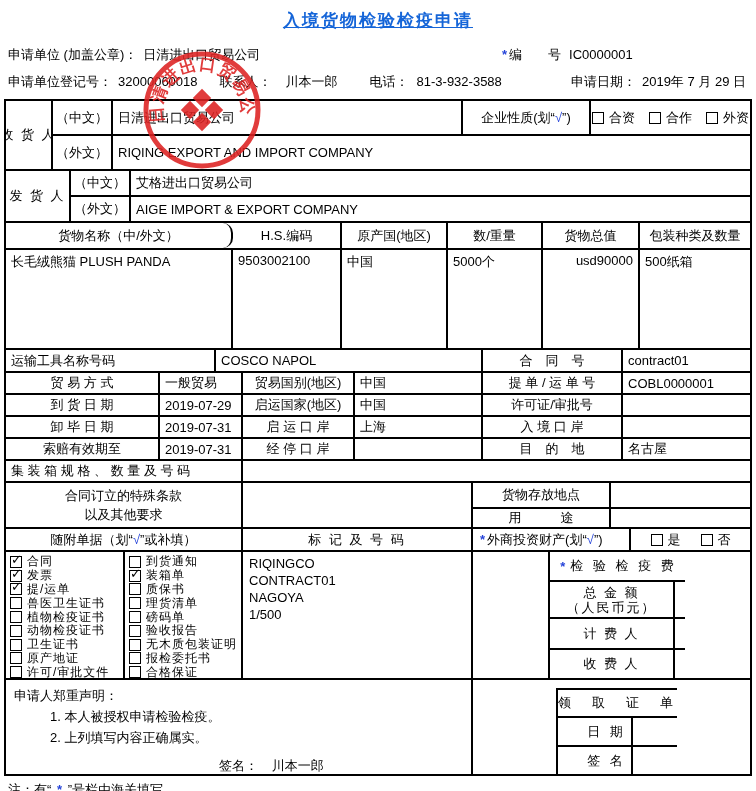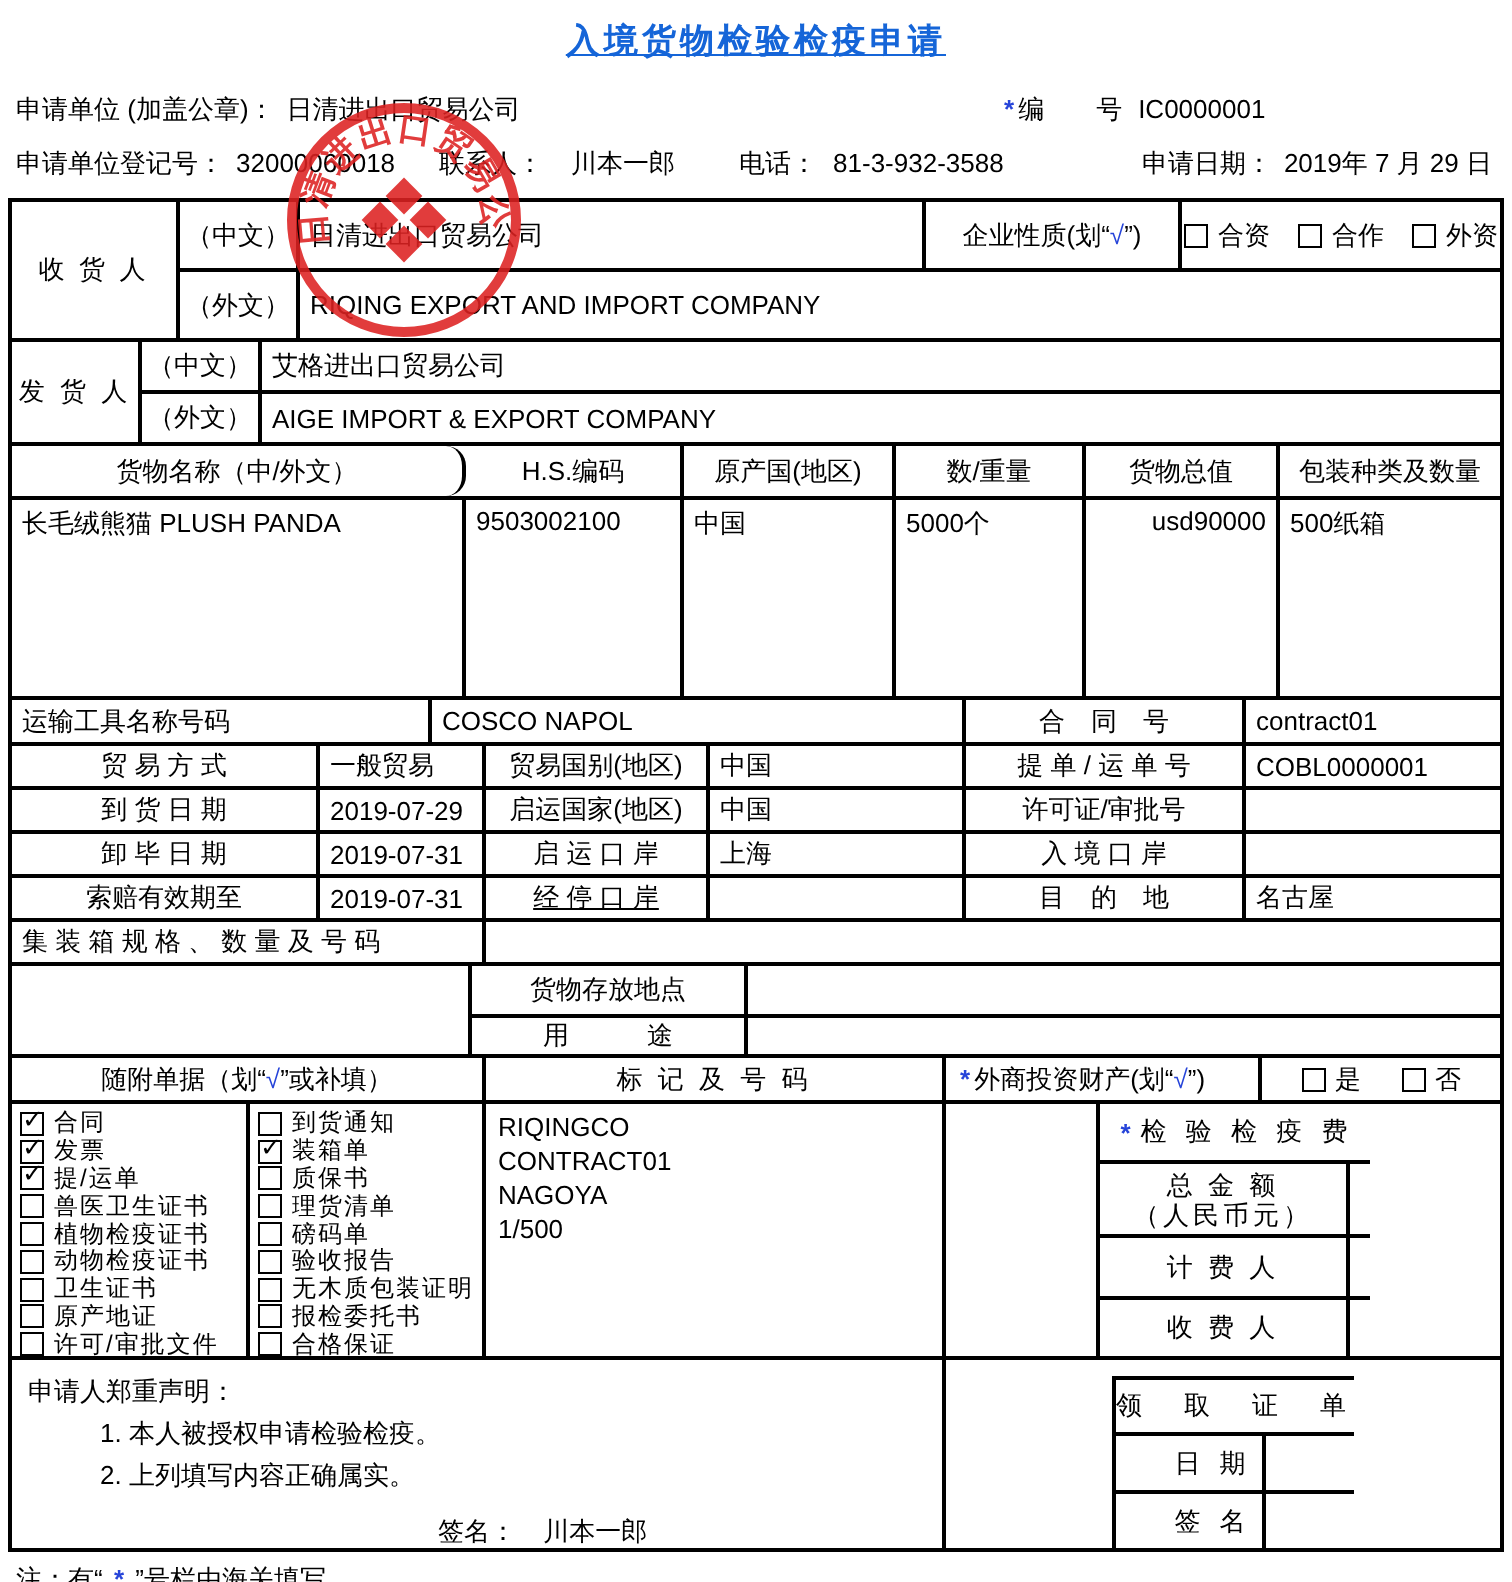--- a/index.html
+++ b/index.html
@@ -105,21 +105,21 @@
       <rect x="54.5" y="42.5" width="13" height="13" transform="rotate(45 61 49)"></rect>
       <rect x="42.5" y="54.5" width="13" height="13" transform="rotate(45 49 61)"></rect>
       <rect x="66.5" y="54.5" width="13" height="13" transform="rotate(45 73 61)"></rect>
       <rect x="54.5" y="66.5" width="13" height="13" transform="rotate(45 61 73)"></rect>
     </g>
   </svg>
 
   <div class="tbl">
 
     <div class="row" style="height:70px;">
-      <div class="c ctr" style="width:84px;letter-spacing:2px;font-family:Liberation Serif, serif;">收 货 人</div>
+      <div class="c ctr" style="width:47px;letter-spacing:2px;">收 货 人</div>
       <div class="colwrap">
         <div class="row" style="height:35px;">
           <div class="c ctr" style="width:60px;">（中文）</div>
           <div class="c fill">日清进出口贸易公司</div>
           <div class="c ctr" style="width:128px;">
             <span>企业性质(划“</span>
               <span class="chk-blue">√</span>
               <span>”)</span>
           </div>
           <div class="c end" style="width:159px;padding:0;">
@@ -205,32 +205,36 @@
       <div class="c ctr" style="width:154px;">卸 毕 日 期</div>
       <div class="c" style="width:83px;">2019-07-31</div>
       <div class="c ctr" style="width:112px;">启 运 口 岸</div>
       <div class="c" style="width:128px;">上海</div>
       <div class="c ctr" style="width:140px;">入 境 口 岸</div>
       <div class="c end fill"></div>
     </div>
     <div class="row" style="height:22px;">
       <div class="c ctr" style="width:154px;">索赔有效期至</div>
       <div class="c" style="width:83px;">2019-07-31</div>
-      <div class="c ctr" style="width:112px;text-decoration:underline;">经 停 口 岸</div>
+      <div class="c ctr" style="width:112px;">经 停 口 岸</div>
       <div class="c" style="width:128px;"></div>
       <div class="c ctr" style="width:140px;">目　的　地</div>
       <div class="c end fill">名古屋</div>
     </div>
 
     <div class="row" style="height:22px;">
       <div class="c" style="width:237px;">集 装 箱 规 格 、 数 量 及 号 码</div>
       <div class="c end fill"></div>
     </div>
 
     <div class="row" style="height:46px;">
+      <div class="c ctr" style="width:237px;flex-direction:column;justify-content:center;line-height:19px;">
+        <span>合同订立的特殊条款</span>
+        <span>以及其他要求</span>
+      </div>
       <div class="c" style="width:230px;"></div>
       <div class="colwrap">
         <div class="row" style="height:33px;">
           <div class="c ctr" style="width:138px;">货物存放地点</div>
           <div class="c end fill"></div>
         </div>
         <div class="row" style="height:21px;">
           <div class="c ctr" style="width:138px;">用　　　途</div>
           <div class="c end fill"></div>
         </div>

